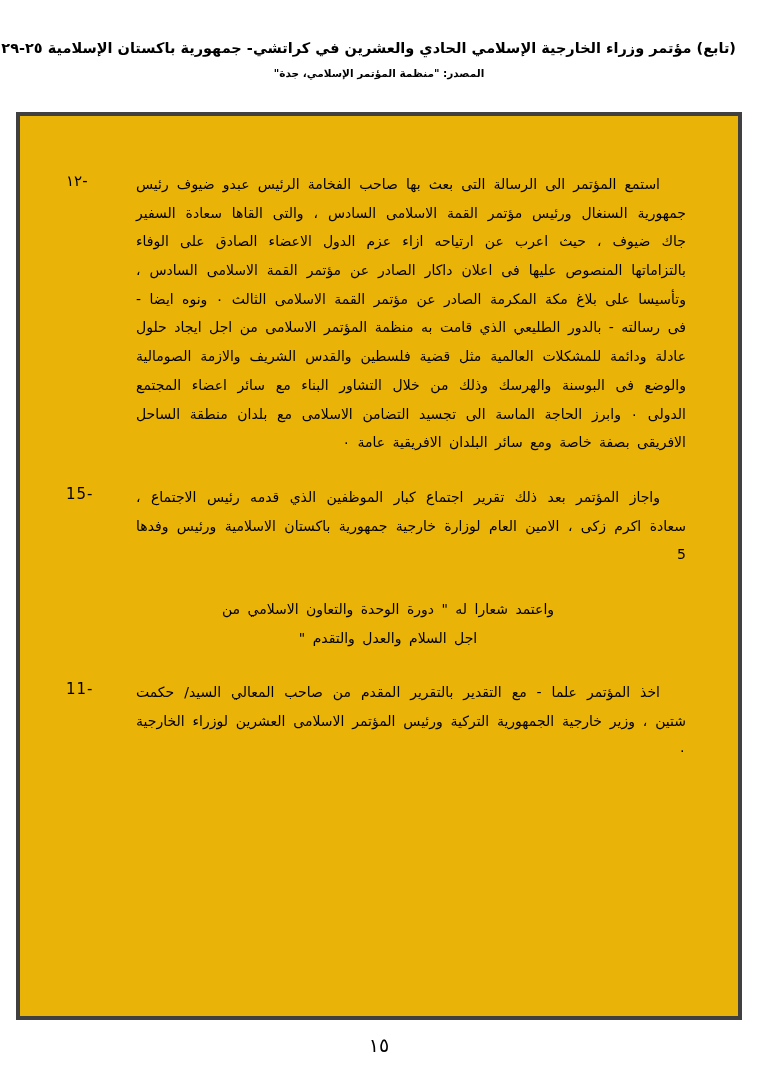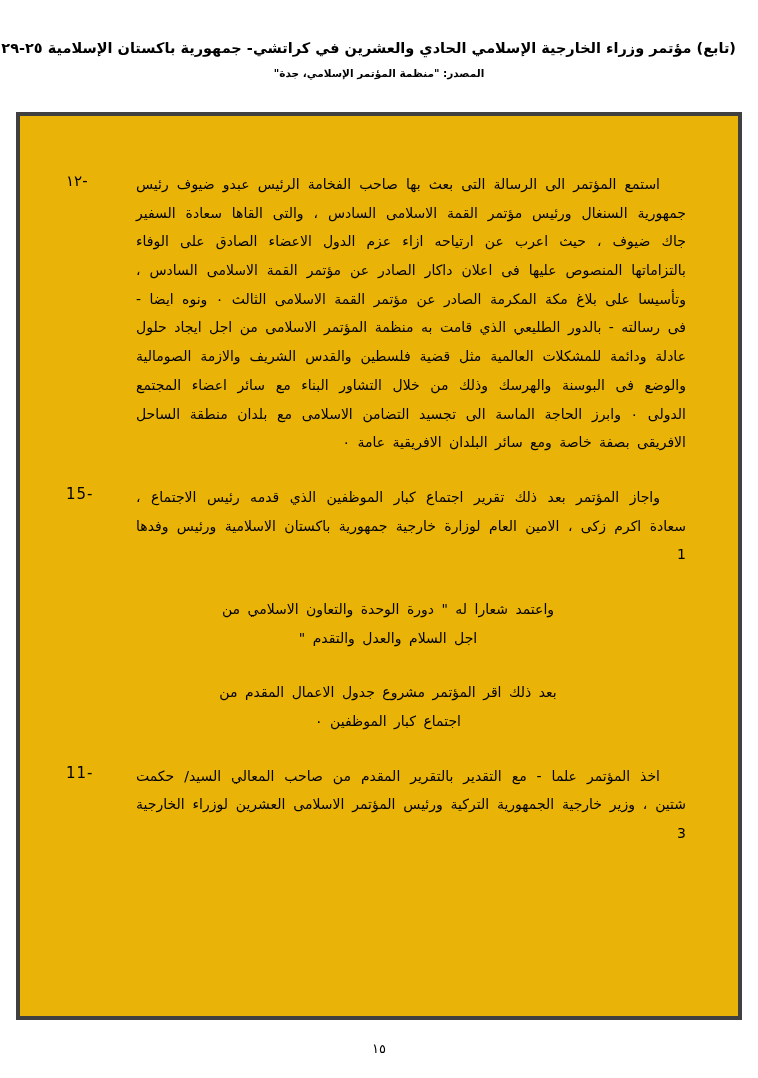--- a/index.html
+++ b/index.html
@@ -101,21 +101,21 @@
     margin-bottom: 26px;
   }
 
   
   .page-number {
     position: absolute;
     left: 0;
     right: 0;
     bottom: 22px;
     text-align: center;
-    font-size: 13px;
+    font-size: 19px;
     letter-spacing: 1px;
   }
 </style>
 </head>
 <body>
 
 <div class="page">
 
   <div class="header">
     <div class="header-title">(تابع) مؤتمر وزراء الخارجية الإسلامي الحادي والعشرين في كراتشي- جمهورية باكستان الإسلامية ٢٥-٢٩ إبريل ١٩٩٣- البيان الختامي</div>
@@ -128,38 +128,34 @@
       <div class="para">
         <div class="para-num">١٢-</div>
         <div class="para-body">
           <div class="ptext indent-first">استمع المؤتمر الى الرسالة التى بعث بها صاحب الفخامة الرئيس عبدو ضيوف رئيس جمهورية السنغال ورئيس مؤتمر القمة الاسلامى السادس ، والتى القاها سعادة السفير جاك ضيوف ، حيث اعرب عن ارتياحه ازاء عزم الدول الاعضاء الصادق على الوفاء بالتزاماتها المنصوص عليها فى اعلان داكار الصادر عن مؤتمر القمة الاسلامى السادس ، وتأسيسا على بلاغ مكة المكرمة الصادر عن مؤتمر القمة الاسلامى الثالث ٠ ونوه ايضا - فى رسالته - بالدور الطليعي الذي قامت به منظمة المؤتمر الاسلامى من اجل ايجاد حلول عادلة ودائمة للمشكلات العالمية مثل قضية فلسطين والقدس الشريف والازمة الصومالية والوضع فى البوسنة والهرسك وذلك من خلال التشاور البناء مع سائر اعضاء المجتمع الدولى ٠ وابرز الحاجة الماسة الى تجسيد التضامن الاسلامى مع بلدان منطقة الساحل الافريقى بصفة خاصة ومع سائر البلدان الافريقية عامة ٠</div>
         </div>
       </div>
 
       <div class="para">
         <div class="para-num">15-</div>
         <div class="para-body">
-          <div class="ptext indent-first">واجاز المؤتمر بعد ذلك تقرير اجتماع كبار الموظفين الذي قدمه رئيس الاجتماع ، سعادة اكرم زكى ، الامين العام لوزارة خارجية جمهورية باكستان الاسلامية ورئيس وفدها 1</div>
+          <div class="ptext indent-first">واجاز المؤتمر بعد ذلك تقرير اجتماع كبار الموظفين الذي قدمه رئيس الاجتماع ، سعادة اكرم زكى ، الامين العام لوزارة خارجية جمهورية باكستان الاسلامية ورئيس وفدها 5</div>
         </div>
       </div>
 
       <div class="sub-block">
         <div class="ptext center">واعتمد شعارا له " دورة الوحدة والتعاون الاسلامي من</div>
         <div class="ptext center">اجل السلام والعدل والتقدم "</div>
       </div>
 
-      <div class="sub-block">
-        <div class="ptext center">بعد ذلك اقر المؤتمر مشروع جدول الاعمال المقدم من</div>
-        <div class="ptext center">اجتماع كبار الموظفين ٠</div>
-      </div>
 
       <div class="para">
         <div class="para-num">11-</div>
         <div class="para-body">
-          <div class="ptext indent-first">اخذ المؤتمر علما - مع التقدير بالتقرير المقدم من صاحب المعالي السيد/ حكمت شتين ، وزير خارجية الجمهورية التركية ورئيس المؤتمر الاسلامى العشرين لوزراء الخارجية 3</div>
+          <div class="ptext indent-first">اخذ المؤتمر علما - مع التقدير بالتقرير المقدم من صاحب المعالي السيد/ حكمت شتين ، وزير خارجية الجمهورية التركية ورئيس المؤتمر الاسلامى العشرين لوزراء الخارجية ٠</div>
         </div>
       </div>
 
     </div>
   </div>
 
   <div class="page-number">١٥</div>
 
 </div>
 

